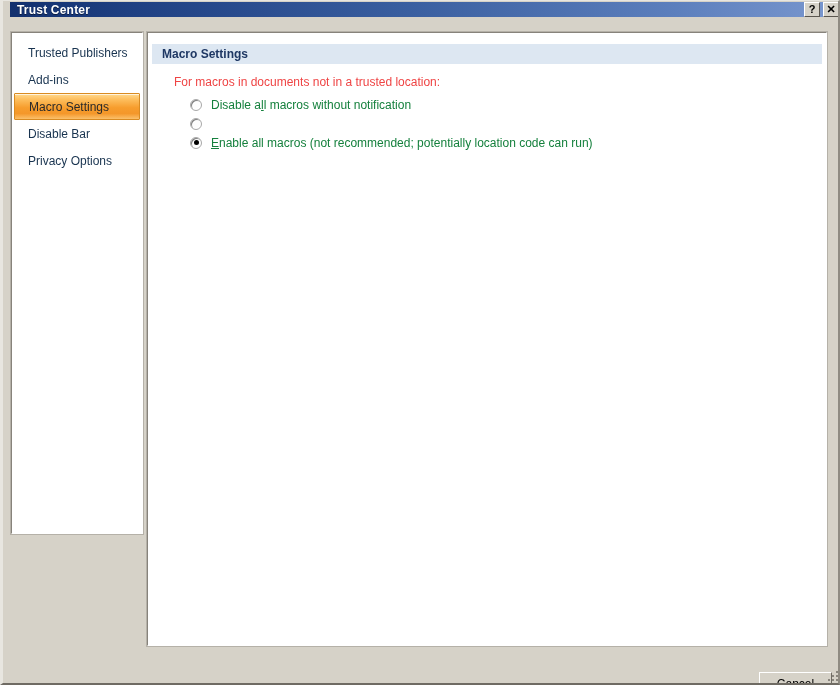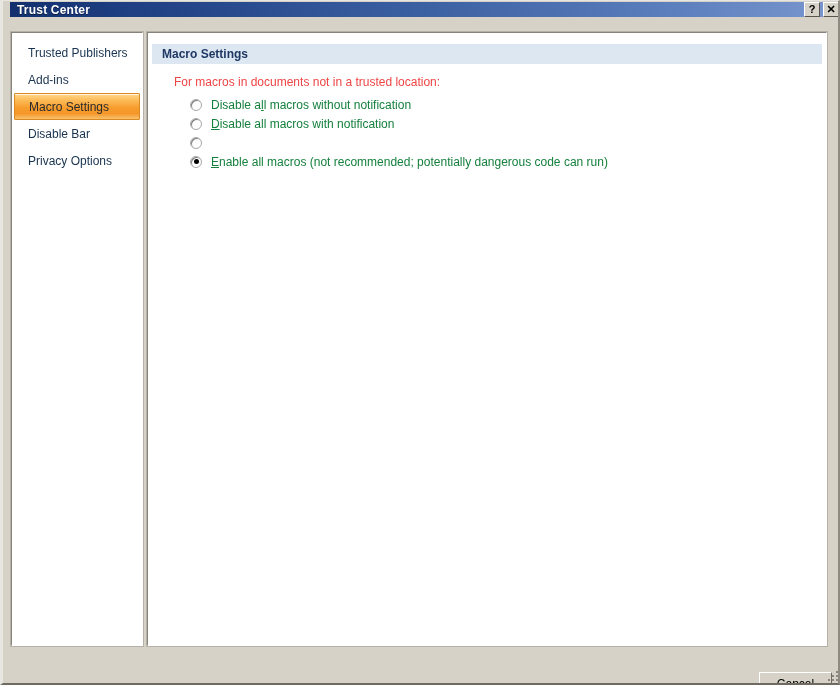--- a/index.html
+++ b/index.html
@@ -78,21 +78,21 @@
     font-family: "Liberation Sans", sans-serif;
   }
   .tb-btn.close { font-size: 11px; }
 
   
   .sidebar {
     position: absolute;
     left: 8px;
     top: 31px;
     width: 132px;
-    height: 614px;
+    height: 502px;
     background: #ffffff;
     box-sizing: border-box;
     border-top: 1px solid #87837b;
     border-left: 1px solid #87837b;
     border-right: 1px solid #ffffff;
     border-bottom: 1px solid #ffffff;
     outline: 1px solid #b5b1a8;
     outline-offset: 0px;
     overflow: hidden;
   }
@@ -283,32 +283,28 @@
 
     <div class="intro-text">For macros in documents not in a trusted location:</div>
 
     <div class="radio-group">
 
       <div class="radio-row">
         <span class="radio-mark"></span>
         <span class="radio-label"><span>Disable a</span><u>l</u><span>l macros without notification</span></span>
       </div>
 
+
       <div class="radio-row">
         <span class="radio-mark"></span>
-        <span class="radio-label"><span></span><u>D</u><span>isable all macros with notification</span></span>
-      </div>
-
-      <div class="radio-row">
-        <span class="radio-mark"></span>
       </div>
 
       <div class="radio-row checked">
         <span class="radio-mark"></span>
-        <span class="radio-label"><span></span><u>E</u><span>nable all macros (not recommended; potentially dangerous code can run)</span></span>
+        <span class="radio-label"><span></span><u>E</u><span>nable all macros (not recommended; potentially location code can run)</span></span>
       </div>
 
     </div>
   </div>
 
   <div class="footer">
     <div class="btn default" id="ok-button">OK</div>
     <div class="btn" id="cancel-button">Cancel</div>
     <div class="grip">
       <i style="left:9px;top:1px;width:2px;height:2px;"></i>

